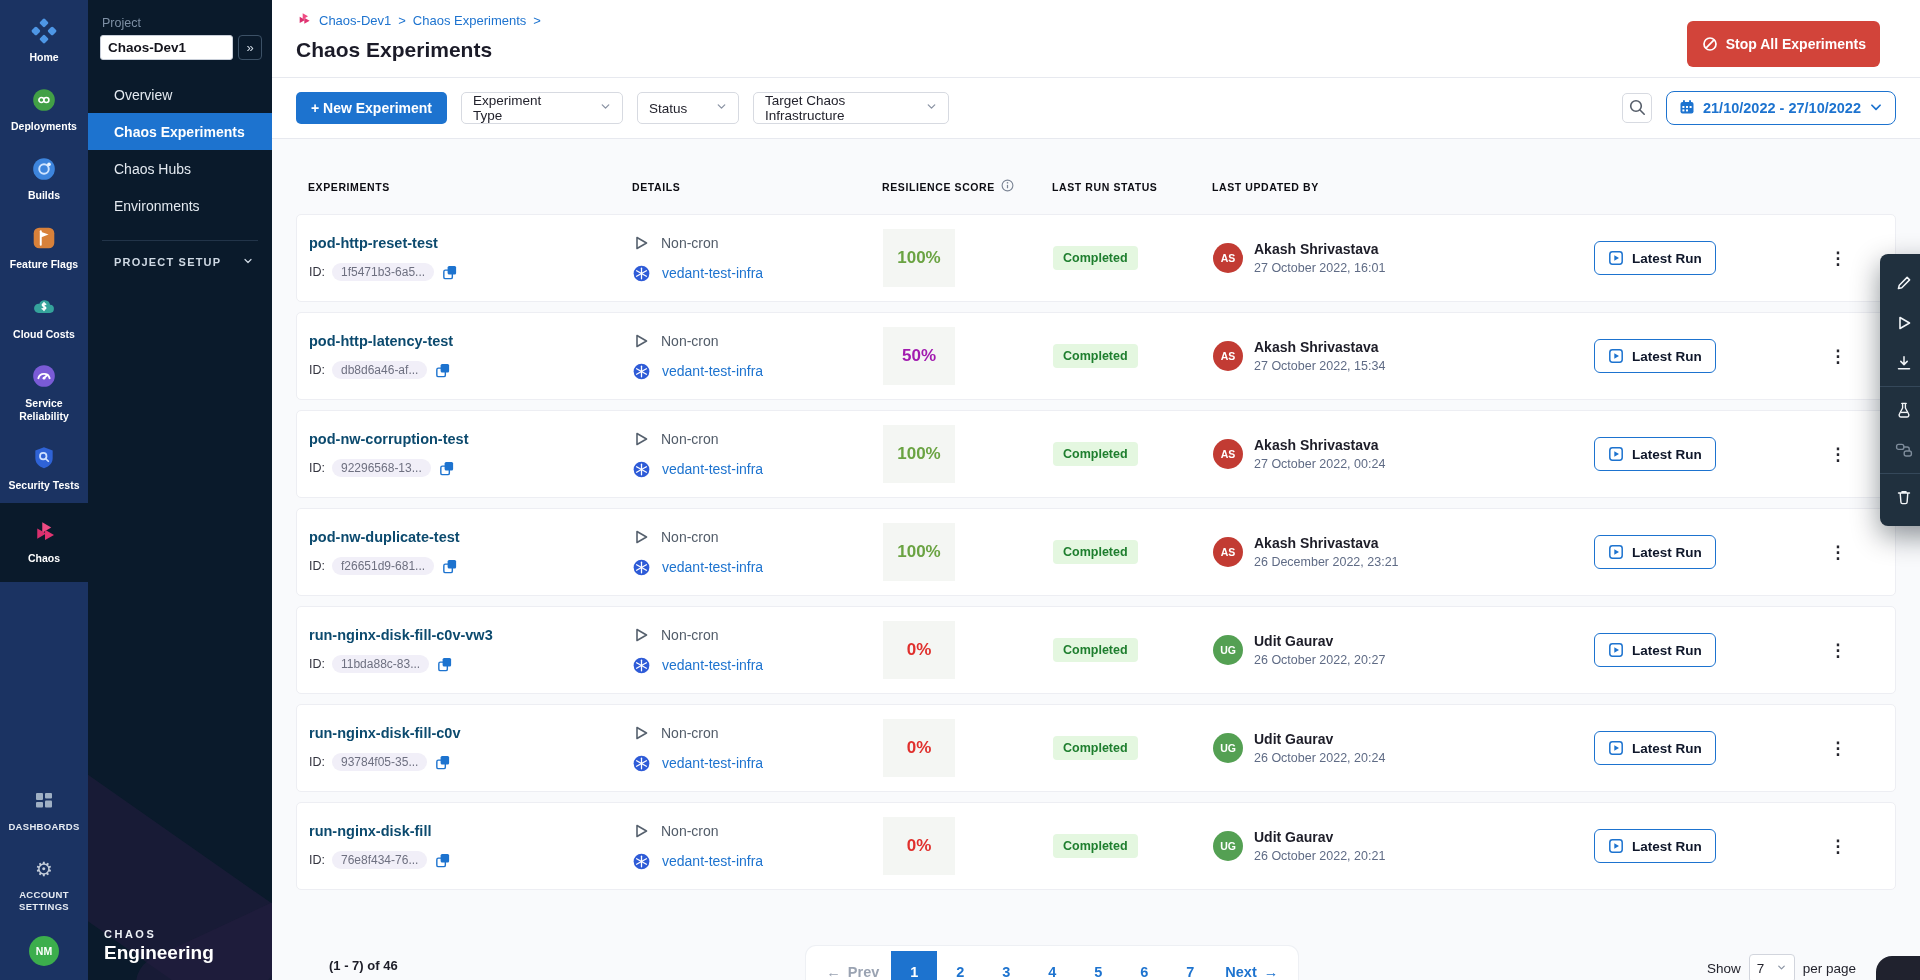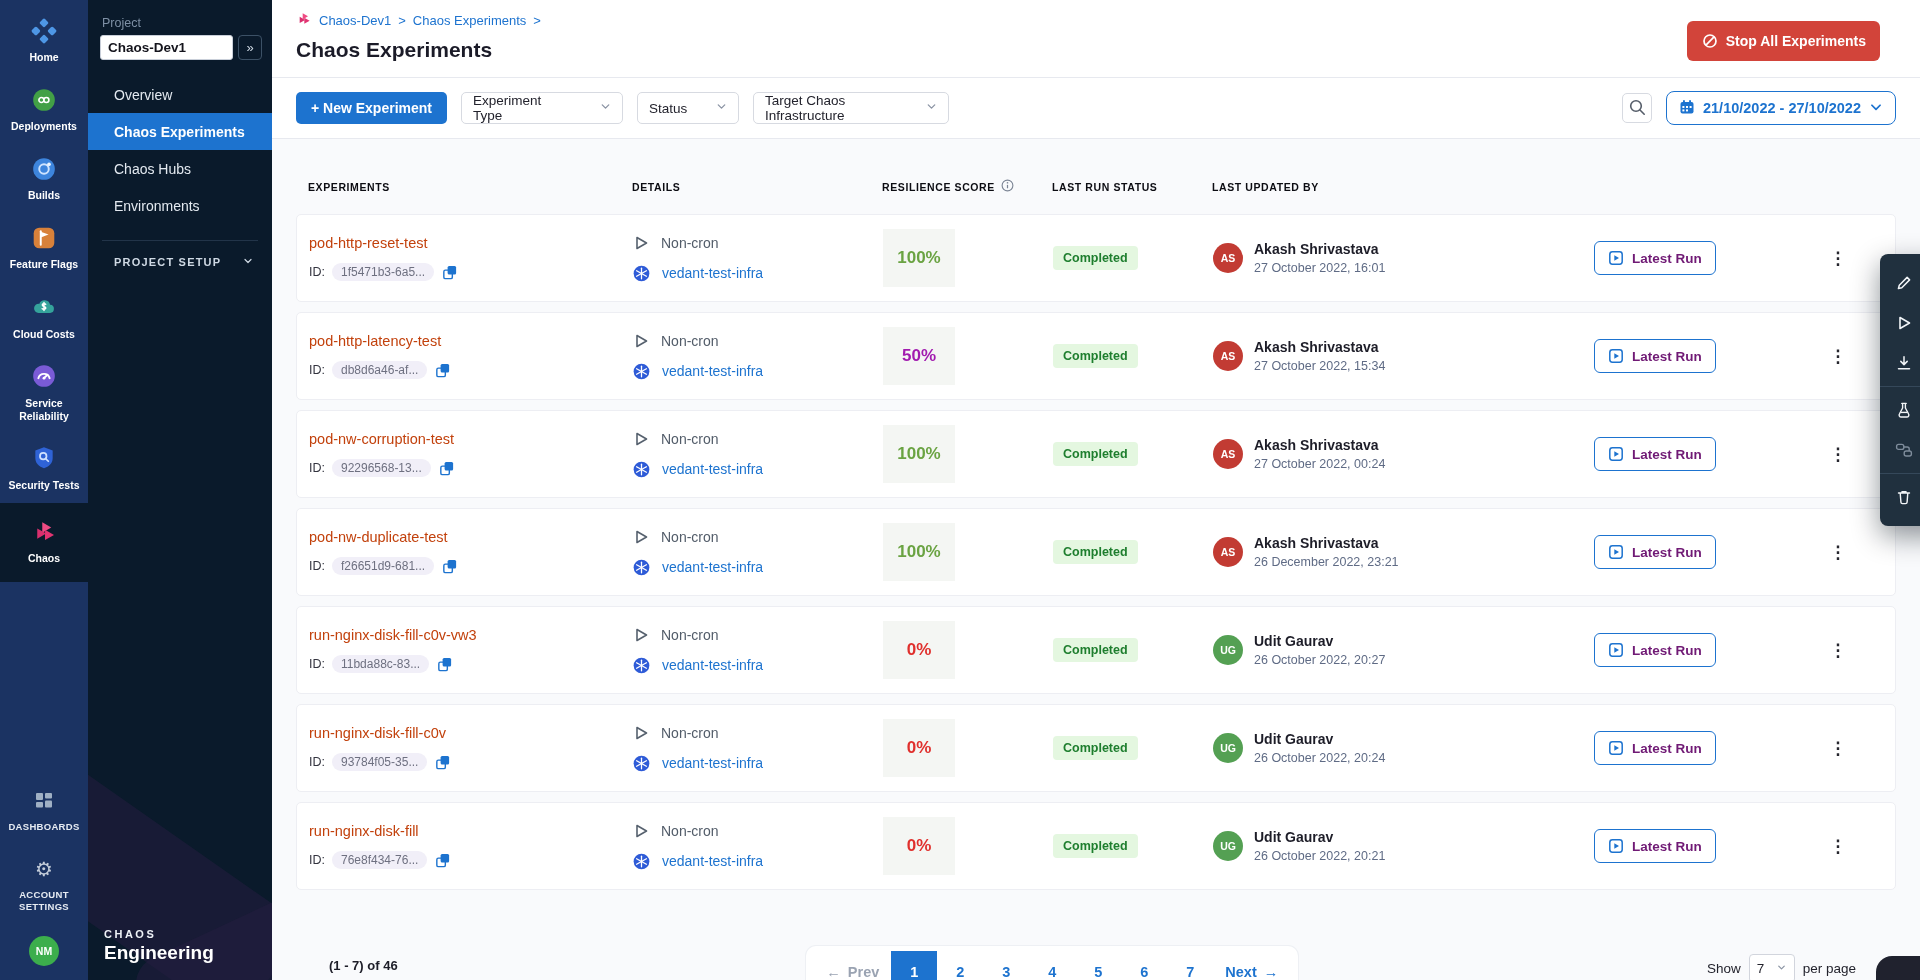--- a/index.html
+++ b/index.html
@@ -35,52 +35,52 @@
   .proj-wm i { position:absolute; background:#241e40; opacity:.55; border-radius:28px; display:block; }
   .proj-wm i.s1 { width:300px; height:120px; left:-90px; bottom:30px; transform:rotate(35deg); }
   .proj-wm i.s2 { width:260px; height:110px; left:50px; bottom:-40px; transform:rotate(-25deg); }
 
   
   .main { flex:1; min-width:0; display:flex; flex-direction:column; background:#f9fafc; position:relative; }
   .header { background:#fff; height:78px; padding:11px 40px 0 24px; border-bottom:1px solid #e7e9ef; position:relative; flex:none; }
   .crumbs { display:flex; align-items:center; gap:7px; font-size:13px; color:#1d73cf; }
   .crumb { cursor:pointer; }
   .page-title { font-size:21px; font-weight:700; color:#1b1b28; margin-top:8px; }
-  .stop-btn { position:absolute; right:40px; top:21px; background:#d2443a; color:#fff; font-weight:700; font-size:14px; border:none; border-radius:6px; height:40px; padding:0 14px; display:flex; align-items:center; gap:7px; cursor:pointer; }
+  .stop-btn { position:absolute; right:40px; top:21px; background:#d2443a; color:#fff; font-weight:700; font-size:14px; border:none; border-radius:6px; height:46px; padding:0 14px; display:flex; align-items:center; gap:7px; cursor:pointer; }
 
   .toolbar { background:#fff; display:flex; align-items:center; gap:14px; padding:13px 24px; border-bottom:1px solid #e7e9ef; flex:none; }
   .new-btn { background:#1d73cf; color:#fff; border:none; border-radius:5px; height:32px; padding:0 15px; font-size:14px; font-weight:700; cursor:pointer; }
   #filters { display:flex; gap:14px; }
   .select { background:#fff; border:1px solid #d7dae1; border-radius:5px; height:32px; display:flex; align-items:center; justify-content:space-between; padding:0 10px 0 11px; font-size:13.5px; color:#23232d; cursor:pointer; gap:10px; }
   #filters .select:nth-child(1){ width:162px;gap:32px; } #filters .select:nth-child(2){ width:102px; } #filters .select:nth-child(3){ width:196px; }
   .tool-spacer { flex:1; }
   .search-btn { width:30px; height:30px; border:1px solid #d7dae1; border-radius:5px; background:#fff; display:flex; align-items:center; justify-content:center; cursor:pointer; flex:none; }
   .date-btn { height:34px; border:1.5px solid #1d73cf; border-radius:8px; background:#fff; color:#1d73cf; font-weight:700; font-size:14.5px; display:flex; align-items:center; gap:8px; padding:0 12px; cursor:pointer; flex:none; }
 
   .content { padding:16px 24px 0; flex:1; }
   .thead { display:grid; grid-template-columns:324px 250px 170px 160px 380px 160px 1fr; padding:24px 0 20px; }
   .th { font-size:10.5px; font-weight:700; letter-spacing:.6px; color:#0c0c12; padding-left:12px; display:flex; align-items:center; gap:6px; }
 
   .row-card { display:grid; grid-template-columns:324px 250px 170px 160px 380px 160px 1fr; background:#fff; border:1px solid #edeef3; border-radius:5px; height:88px; margin-bottom:10px; align-items:center; }
   .c-name { padding-left:12px; }
-  .exp-name { font-size:14.5px; font-weight:400; color:#c2410c; }
+  .exp-name { font-size:14.5px; font-weight:700; color:#0c4a6e; }
   .id-row { display:flex; align-items:center; gap:7px; margin-top:12px; font-size:12.5px; color:#33343f; }
   .id-pill { background:#f1eff8; border-radius:9px; padding:2px 9px; color:#6e7080; font-size:12px; }
   .copy-btn { display:flex; cursor:pointer; background:none; border:none; padding:0; }
   .c-det { display:flex; flex-direction:column; gap:14px; padding-left:12px; }
   .det-line { display:flex; align-items:center; gap:12px; font-size:14px; color:#525c69; }
   .infra-link { color:#1d73cf; cursor:pointer; }
   .score-tile { width:72px; height:58px; background:#f4f6f3; display:flex; align-items:center; justify-content:center; font-size:17px; font-weight:700; margin-left:12px; }
   .score-green{ color:#6aa342; } .score-amber{ color:#a21caf; } .score-red{ color:#e0302d; }
   .badge { display:inline-block; background:#e4f7e0; color:#1e7e2e; font-size:12.5px; font-weight:700; border-radius:4px; padding:5px 10px; margin-left:12px; }
   .c-user { display:flex; align-items:center; gap:11px; padding-left:12px; }
   .avatar { width:30px; height:30px; border-radius:50%; color:#fff; font-size:10.5px; font-weight:700; display:flex; align-items:center; justify-content:center; flex:none; }
   .user-name { font-size:14px; font-weight:600; color:#1d1d28; }
   .user-date { font-size:12.5px; color:#5f6b85; margin-top:4px; }
-  .run-btn { border:1px solid #1d73cf; color:#701a75; background:#fff; border-radius:6px; height:34px; padding:0 13px; font-size:13.5px; font-weight:700; display:flex; align-items:center; gap:8px; cursor:pointer; margin-left:13px; white-space:nowrap; }
+  .run-btn { border:1px solid #1d73cf; color:#0f172a; background:#fff; border-radius:6px; height:34px; padding:0 13px; font-size:13.5px; font-weight:700; display:flex; align-items:center; gap:8px; cursor:pointer; margin-left:13px; white-space:nowrap; }
   .kebab-btn { justify-self:end; margin-right:44px; width:26px; height:30px; display:flex; align-items:center; justify-content:center; cursor:pointer; color:#26262e; font-size:17px; font-weight:700; background:none; border:none; }
 
   
   .footer { display:flex; align-items:flex-start; padding:0 40px 0 33px; }
   .summary { margin-top:58px; font-size:13px; font-weight:700; color:#1d1d28; }
   .pager { margin:46px auto 0; background:#fff; border-radius:10px 10px 0 0; display:flex; align-items:center; padding:5px 8px 0; box-shadow:0 0 0 1px #eef0f4; }
   .pg-btn { min-width:46px; height:42px; display:flex; align-items:center; justify-content:center; font-size:14.5px; font-weight:600; color:#1d73cf; cursor:pointer; border:none; background:none; }
   .pg-btn.prev { color:#9aa3b2; font-weight:700; gap:7px; padding:0 12px; }
   .pg-btn.next { font-weight:700; gap:7px; padding:0 12px; }
   .pg-btn.active { background:#1d73cf; color:#fff; }

